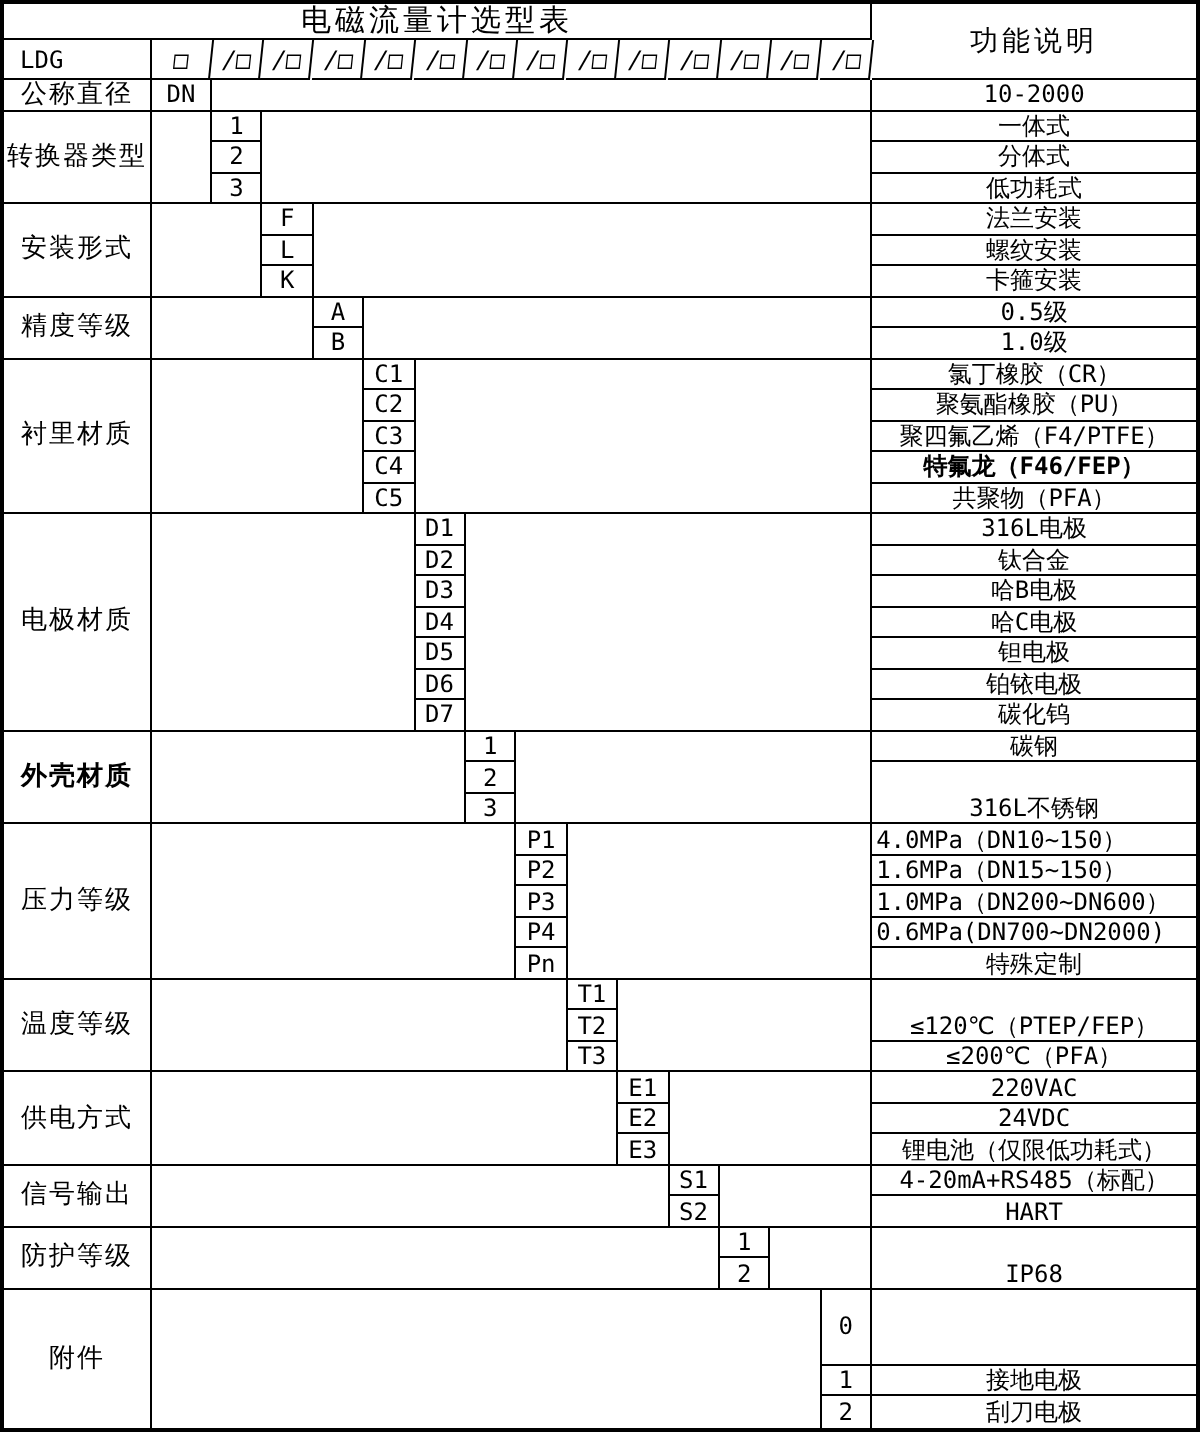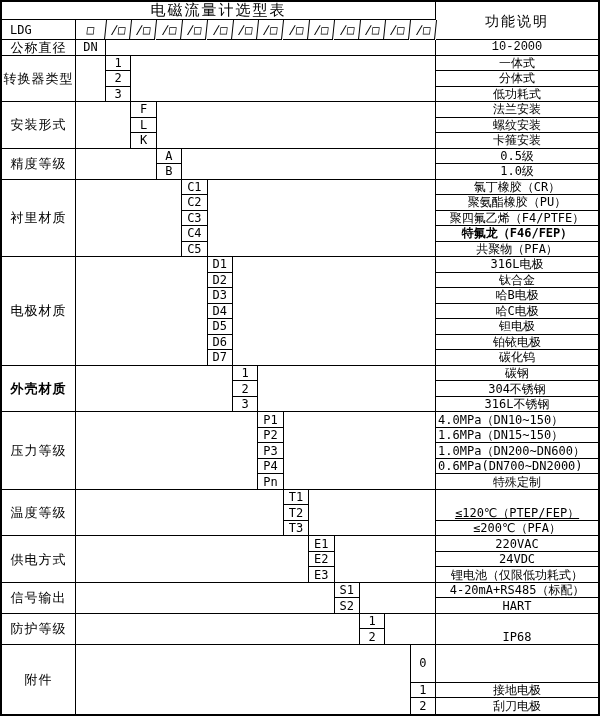--- a/index.html
+++ b/index.html
@@ -49,21 +49,21 @@
       <div class="cell boxes" style="grid-area: 2 / 8;">/□</div>
       <div class="cell boxes" style="grid-area: 2 / 9;">/□</div>
       <div class="cell boxes" style="grid-area: 2 / 10;">/□</div>
       <div class="cell boxes" style="grid-area: 2 / 11;">/□</div>
       <div class="cell boxes" style="grid-area: 2 / 12;">/□</div>
       <div class="cell boxes" style="grid-area: 2 / 13;">/□</div>
       <div class="cell boxes" style="grid-area: 2 / 14;">/□</div>
       <div class="cell boxes" style="grid-area: 2 / 15;">/□</div>
       <div class="cell lbl" style="grid-area: 3 / 1 / span 1;">公称直径</div>
       <div class="cell code" style="grid-area: 3 / 2;">DN</div>
-      <div class="cell fn" style="grid-area: 3 / 16; font-family: Liberation Mono, monospace;">10-2000</div>
+      <div class="cell fn" style="grid-area: 3 / 16;">10-2000</div>
       <div class="cell " style="grid-area: 3 / 3 / span 1 / 16;"></div>
       <div class="cell lbl" style="grid-area: 4 / 1 / span 3;">转换器类型</div>
       <div class="cell " style="grid-area: 4 / 2 / span 3 / 3;"></div>
       <div class="cell code" style="grid-area: 4 / 3;">1</div>
       <div class="cell fn" style="grid-area: 4 / 16;">一体式</div>
       <div class="cell code" style="grid-area: 5 / 3;">2</div>
       <div class="cell fn" style="grid-area: 5 / 16;">分体式</div>
       <div class="cell code" style="grid-area: 6 / 3;">3</div>
       <div class="cell fn" style="grid-area: 6 / 16;">低功耗式</div>
       <div class="cell " style="grid-area: 4 / 4 / span 3 / 16;"></div>
@@ -111,42 +111,41 @@
       <div class="cell code" style="grid-area: 22 / 7;">D6</div>
       <div class="cell fn" style="grid-area: 22 / 16;">铂铱电极</div>
       <div class="cell code" style="grid-area: 23 / 7;">D7</div>
       <div class="cell fn" style="grid-area: 23 / 16;">碳化钨</div>
       <div class="cell " style="grid-area: 17 / 8 / span 7 / 16;"></div>
       <div class="cell lbl" style="grid-area: 24 / 1 / span 3; font-weight: bold;">外壳材质</div>
       <div class="cell " style="grid-area: 24 / 2 / span 3 / 8;"></div>
       <div class="cell code" style="grid-area: 24 / 8;">1</div>
       <div class="cell fn" style="grid-area: 24 / 16;">碳钢</div>
       <div class="cell code" style="grid-area: 25 / 8;">2</div>
-      <div class="cell fn" style="grid-area: 25 / 16;">304不锈钢</div>
       <div class="cell code" style="grid-area: 26 / 8;">3</div>
       <div class="cell fn" style="grid-area: 26 / 16;">316L不锈钢</div>
       <div class="cell " style="grid-area: 24 / 9 / span 3 / 16;"></div>
       <div class="cell lbl" style="grid-area: 27 / 1 / span 5;">压力等级</div>
       <div class="cell " style="grid-area: 27 / 2 / span 5 / 9;"></div>
       <div class="cell code" style="grid-area: 27 / 9;">P1</div>
       <div class="cell fn left" style="grid-area: 27 / 16;">4.0MPa（DN10~150）</div>
       <div class="cell code" style="grid-area: 28 / 9;">P2</div>
       <div class="cell fn left" style="grid-area: 28 / 16;">1.6MPa（DN15~150）</div>
       <div class="cell code" style="grid-area: 29 / 9;">P3</div>
       <div class="cell fn left" style="grid-area: 29 / 16;">1.0MPa（DN200~DN600）</div>
       <div class="cell code" style="grid-area: 30 / 9;">P4</div>
       <div class="cell fn left" style="grid-area: 30 / 16;">0.6MPa(DN700~DN2000)</div>
       <div class="cell code" style="grid-area: 31 / 9;">Pn</div>
       <div class="cell fn" style="grid-area: 31 / 16;">特殊定制</div>
       <div class="cell " style="grid-area: 27 / 10 / span 5 / 16;"></div>
       <div class="cell lbl" style="grid-area: 32 / 1 / span 3;">温度等级</div>
       <div class="cell " style="grid-area: 32 / 2 / span 3 / 10;"></div>
       <div class="cell code" style="grid-area: 32 / 10;">T1</div>
       <div class="cell code" style="grid-area: 33 / 10;">T2</div>
-      <div class="cell fn" style="grid-area: 33 / 16; text-decoration: underline;">≤120℃（PTEP/FEP）</div>
+      <div class="cell fn" style="grid-area: 33 / 16;">≤120℃（PTEP/FEP）</div>
       <div class="cell code" style="grid-area: 34 / 10;">T3</div>
       <div class="cell fn" style="grid-area: 34 / 16;">≤200℃（PFA）</div>
       <div class="cell " style="grid-area: 32 / 11 / span 3 / 16;"></div>
       <div class="cell lbl" style="grid-area: 35 / 1 / span 3;">供电方式</div>
       <div class="cell " style="grid-area: 35 / 2 / span 3 / 11;"></div>
       <div class="cell code" style="grid-area: 35 / 11;">E1</div>
       <div class="cell fn" style="grid-area: 35 / 16;">220VAC</div>
       <div class="cell code" style="grid-area: 36 / 11;">E2</div>
       <div class="cell fn" style="grid-area: 36 / 16;">24VDC</div>
       <div class="cell code" style="grid-area: 37 / 11;">E3</div>

